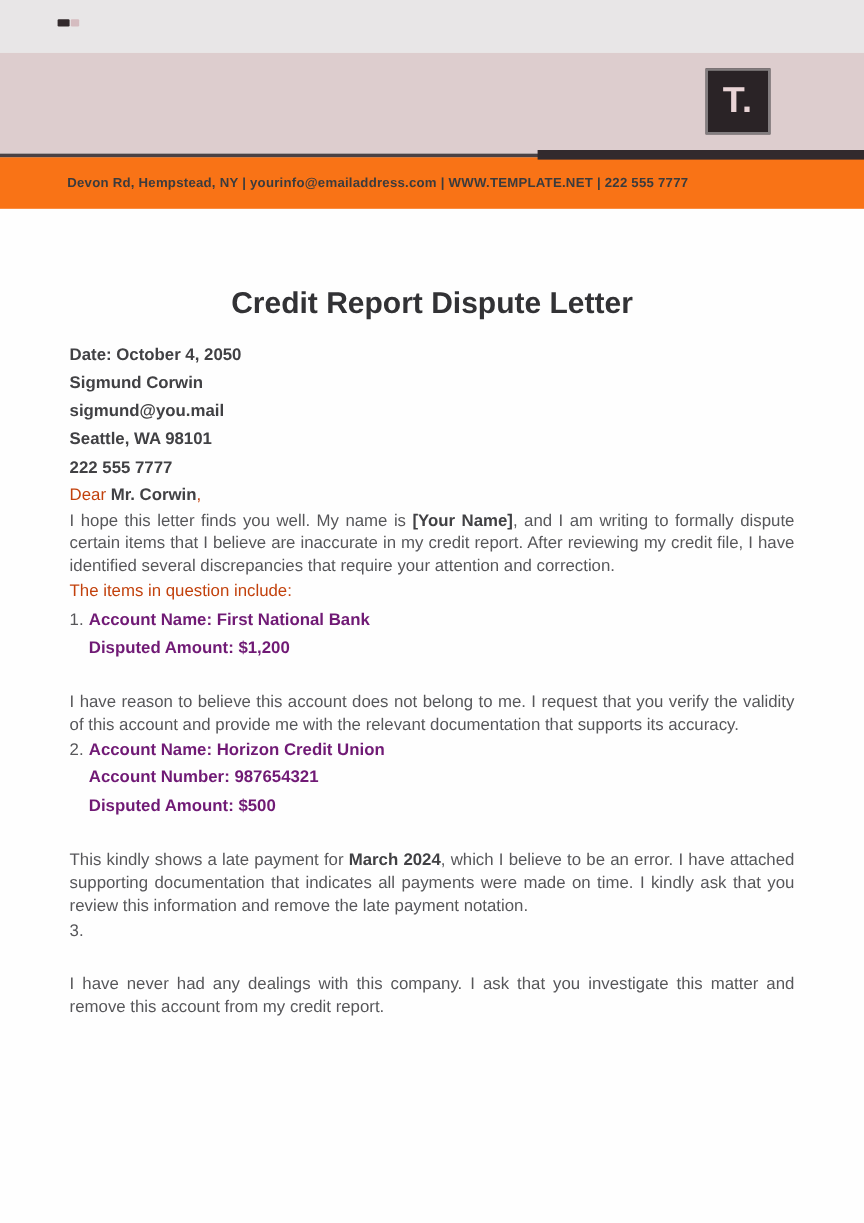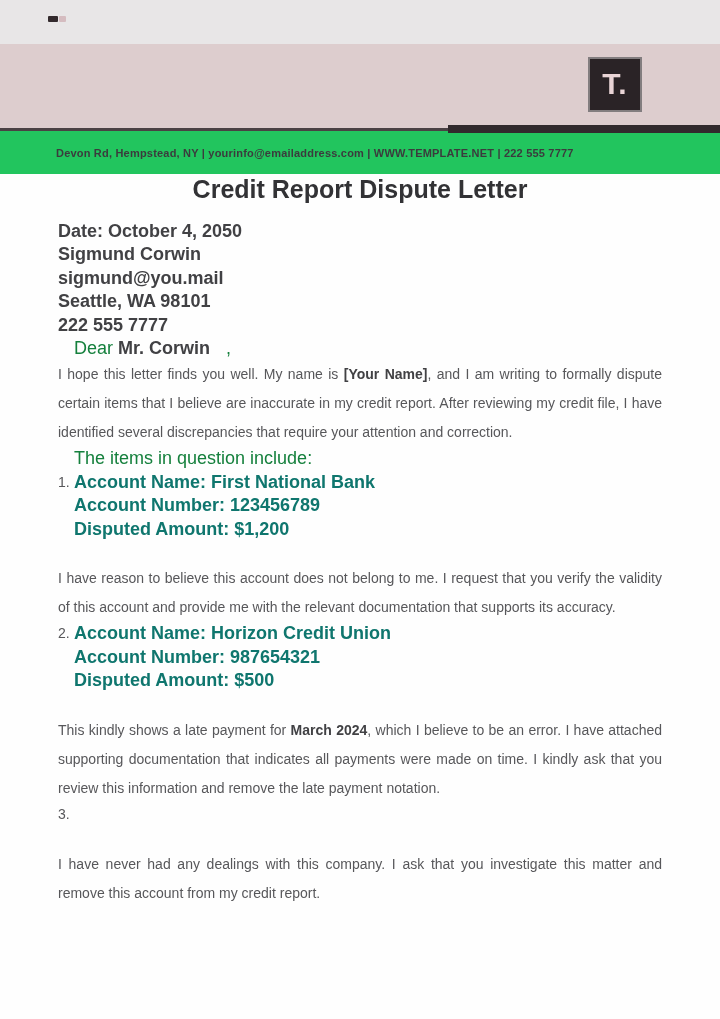--- a/index.html
+++ b/index.html
@@ -71,66 +71,67 @@
     top: -3px;
     left: 448px;
     width: 272px;
     height: 8px;
     background: #322a2d;
     z-index: 2;
   }
 
   .contact-strip {
     height: 43px;
-    background: #22c55e;
+    background: #f97316;
     display: flex;
     align-items: center;
     padding-left: 56px;
     box-sizing: border-box;
     font-size: 11px;
     font-weight: bold;
     letter-spacing: 0.2px;
     color: #3b3b3d;
   }
 
   
   .page {
     padding: 0 58px;
   }
   .title {
+    padding-top: 64px;
     margin: 0 0 16px 0;
     text-align: center;
     font-size: 25px;
     line-height: 30px;
     font-weight: bold;
     color: #323235;
   }
   .line {
-    font-size: 18px;
+    font-size: 14px;
     line-height: 23.4px;
   }
   .meta { font-weight: bold; color: #414144; }
-  .regular { color: #15803d; margin-left: 16px; }
+  .regular { color: #c2410c; }
   .b { font-weight: bold; color: #414144; }
   .para {
     font-size: 14px;
-    line-height: 29px;
+    line-height: 19px;
     color: #57575a;
     text-align: justify;
     margin: 0;
   }
   .list-item { display: flex; }
   .list-item .marker {
     width: 16px;
     flex-shrink: 0;
     font-size: 14px;
     line-height: 23.4px;
     color: #57575a;
   }
-  .list-item .item-lines .line { font-weight: bold; color: #0f766e; }
+  .list-item .item-lines .line { font-weight: bold; color: #701a75; }
   .note {
     margin-left: 0;
     margin-top: 23.4px;
   }
 </style>
 </head>
 <body>
 
 <header>
   <div class="top-strip">
@@ -171,21 +172,20 @@
   <p class="para">
     <span>I hope this letter finds you well. My name is </span><span class="b">[Your Name]</span><span>, and I am writing to formally dispute certain items that I believe are inaccurate in my credit report. After reviewing my credit file, I have identified several discrepancies that require your attention and correction.</span>
   </p>
 
   <div class="line regular">The items in question include:</div>
 
   <div class="list-item">
     <div class="marker">1.</div>
     <div class="item-lines">
       <div class="line"><span></span><span>Account Name: </span><span>First National Bank</span></div>
-      <div class="line"><span>Account Number: </span><span>123456789</span></div>
       <div class="line"><span>Disputed Amount: </span><span>$1,200</span></div>
     </div>
   </div>
   <p class="para note">
     <span>I have reason to believe this account does not belong to me. I request that you verify the validity of this account and provide me with the relevant documentation that supports its accuracy.</span><span class="b"></span><span></span>
   </p>
 
   <div class="list-item">
     <div class="marker">2.</div>
     <div class="item-lines">

